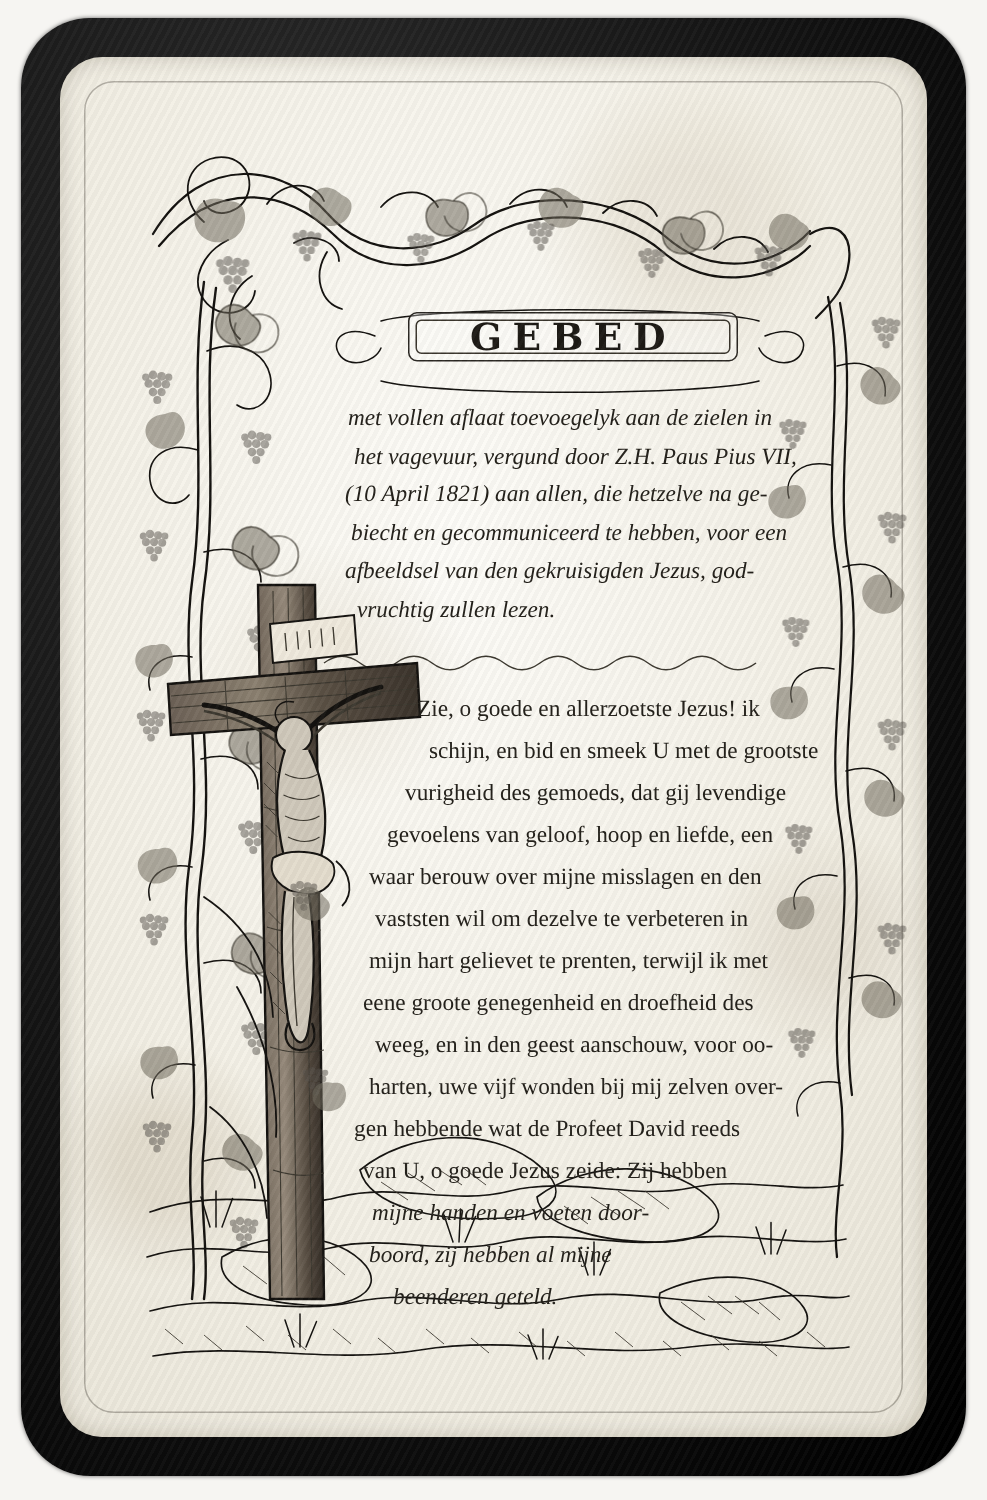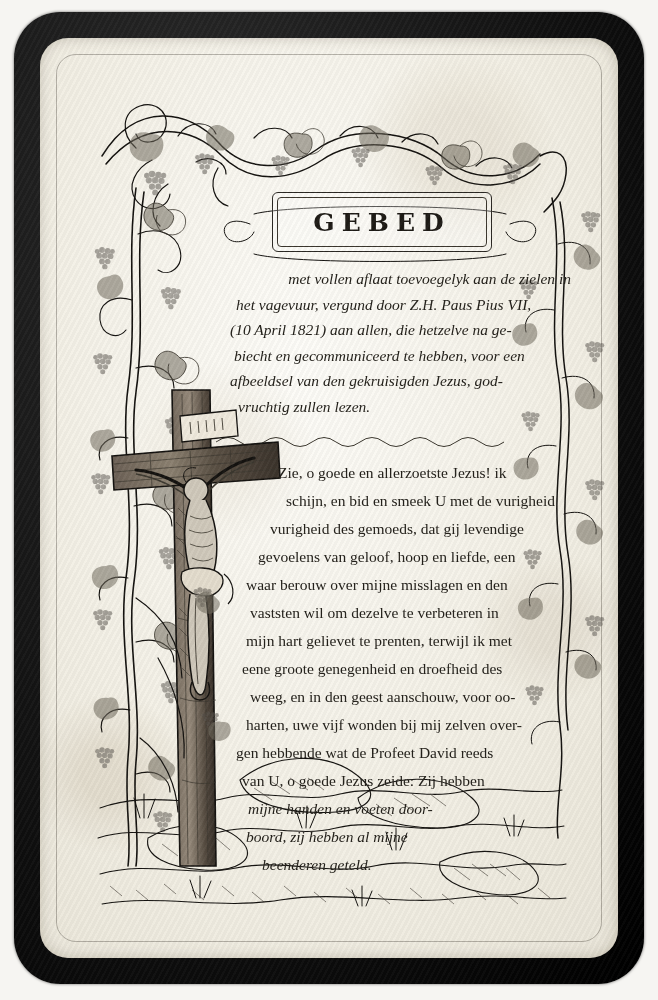--- a/index.html
+++ b/index.html
@@ -94,23 +94,23 @@
   
   .text-layer {
     position: absolute;
     inset: 0;
     pointer-events: none;
   }
 
   .title-cartouche {
     position: absolute;
     left: 232px;
-    top: 154px;
+    top: 170px;
     width: 220px;
-    height: 60px;
+    height: 33px;
   }
   .title-cartouche .frame {
     position: absolute;
     inset: 0;
     border: 1.6px solid #2a2722;
     border-radius: 6px;
     background: rgba(255,255,255,0.28);
   }
   .title-cartouche .frame2 {
     position: absolute;
@@ -141,21 +141,21 @@
 
   .para-intro {
     left: 186px;
     top: 228px;
     width: 345px;
     font-size: 15.5px;
     line-height: 25.5px;
     text-align: left;
   }
   .para-intro .ln { display: block; white-space: nowrap; }
-  .para-intro .ln:nth-child(1) { padding-left: 6px; text-align: right; }
+  .para-intro .ln:nth-child(1) { padding-left: 6px; }
   .para-intro .ln:nth-child(2) { padding-left: 10px; }
   .para-intro .ln:nth-child(3) { padding-left: 4px; }
   .para-intro .ln:nth-child(4) { padding-left: 8px; }
   .para-intro .ln:nth-child(5) { padding-left: 4px; }
   .para-intro .ln:nth-child(6) { padding-left: 12px; }
   .para-intro .ln:nth-child(7) { padding-left: 16px; }
 
   .para-prayer {
     left: 196px;
     top: 421px;
@@ -500,21 +500,21 @@
           <span class="ln">met vollen aflaat toevoegelyk aan de zielen in</span>
           <span class="ln">het vagevuur, vergund door Z.H. Paus Pius VII,</span>
           <span class="ln">(10 April 1821) aan allen, die hetzelve na ge-</span>
           <span class="ln">biecht en gecommuniceerd te hebben, voor een</span>
           <span class="ln">afbeeldsel van den gekruisigden Jezus, god-</span>
           <span class="ln">vruchtig zullen lezen.</span>
         </div>
 
         <div class="para para-prayer">
           <span class="ln">Zie, o goede en allerzoetste Jezus! ik</span>
-          <span class="ln">schijn, en bid en smeek U met de vurigheid</span>
+          <span class="ln">schijn, en bid en smeek U met de grootste</span>
           <span class="ln">vurigheid des gemoeds, dat gij levendige</span>
           <span class="ln">gevoelens van geloof, hoop en liefde, een</span>
           <span class="ln">waar berouw over mijne misslagen en den</span>
           <span class="ln">vaststen wil om dezelve te verbeteren in</span>
           <span class="ln">mijn hart gelievet te prenten, terwijl ik met</span>
           <span class="ln">eene groote genegenheid en droefheid des</span>
           <span class="ln">weeg, en in den geest aanschouw, voor oo-</span>
           <span class="ln">harten, uwe vijf wonden bij mij zelven over-</span>
           <span class="ln">gen hebbende wat de Profeet David reeds</span>
           <span class="ln">van U, o goede Jezus zeide: Zij hebben</span>

